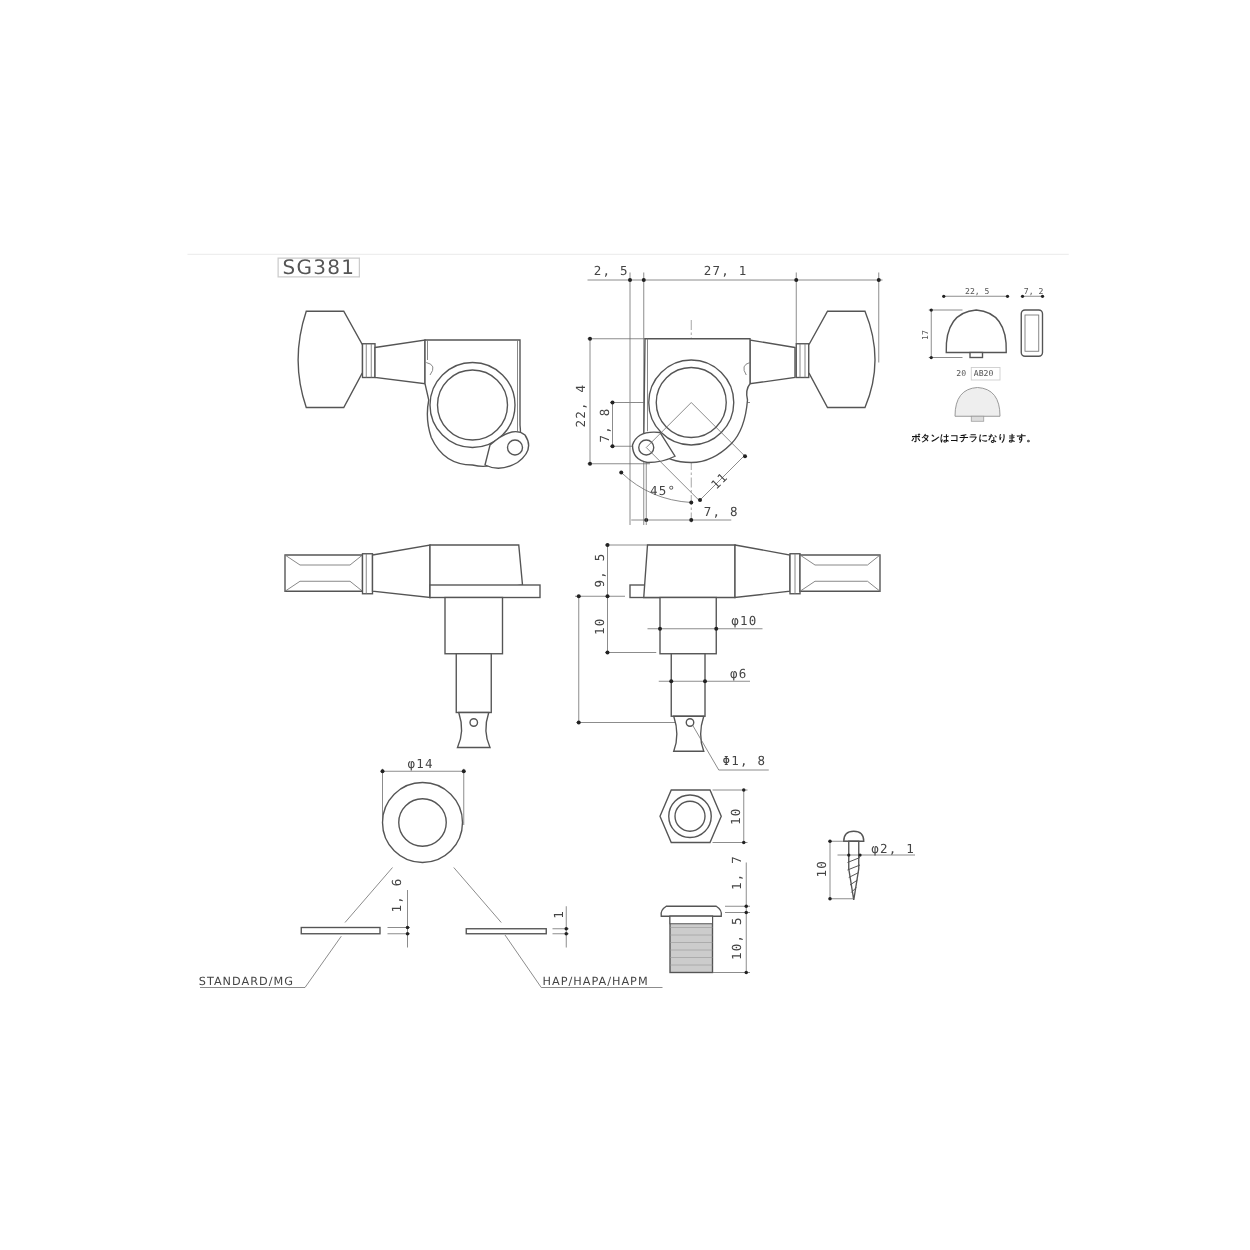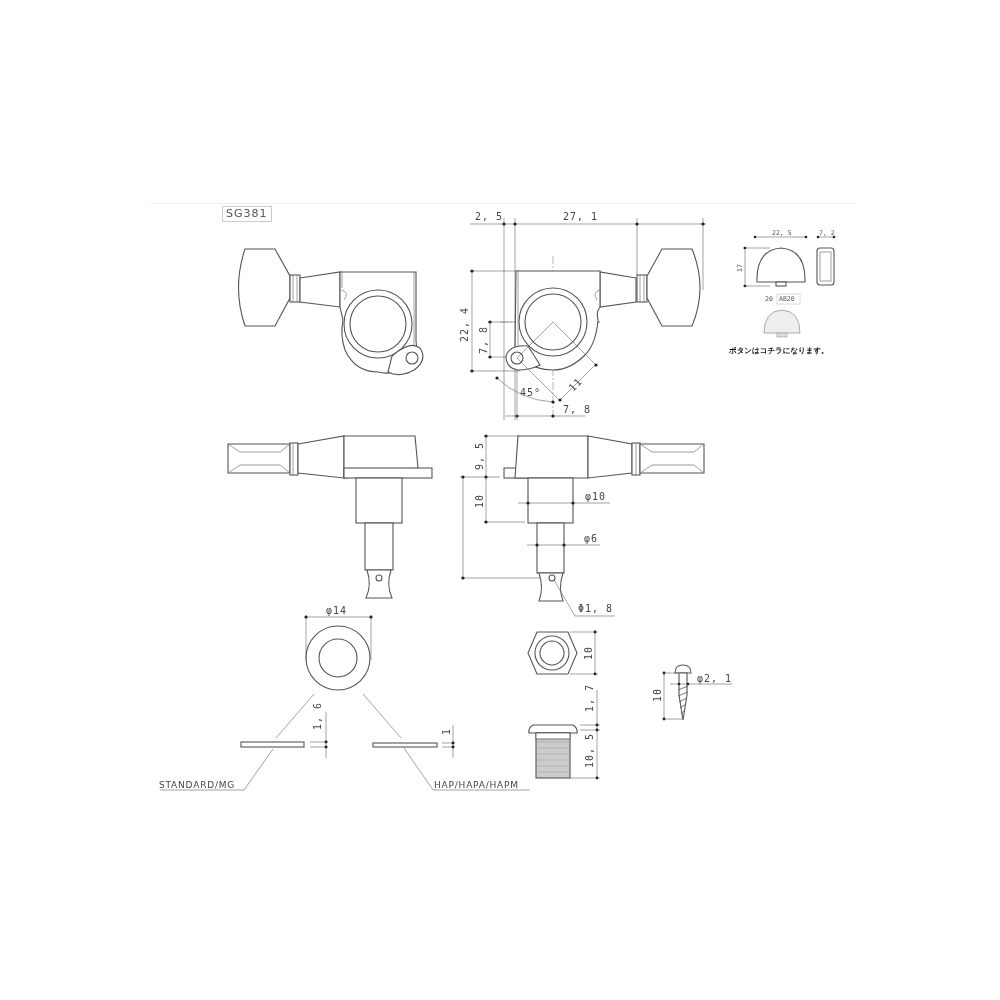--- a/index.html
+++ b/index.html
@@ -10,21 +10,21 @@
     .thin { stroke: #777; stroke-width: 0.7; fill: none; }
     .dim { stroke: #666; stroke-width: 0.6; fill: none; }
     .center { stroke: #888; stroke-width: 0.6; fill: none; stroke-dasharray: 8 2 2 2; }
     .fillw { fill: #fff; stroke: #555; stroke-width: 1.1; }
     .dot { fill: #222; }
     .t { font-family: "DejaVu Sans Mono", monospace; font-size: 10px; fill: #444; letter-spacing: 1px; }
     .ts { font-family: "DejaVu Sans Mono", monospace; font-size: 6.5px; fill: #555; }
     .tlbl { font-family: "DejaVu Sans", sans-serif; font-size: 9px; fill: #444; letter-spacing: 0.8px; }
     .jp { font-family: "DejaVu Sans", sans-serif; font-size: 7.5px; font-weight: bold; fill: #111; }
     .model { position: absolute; left: 222px; top: 206px; border: 1px solid #ccc; padding: 0 3px;
-             font-family: "DejaVu Sans", sans-serif; font-size: 11px; letter-spacing: 1px; color: #555; line-height: 14px; }
+             font-family: "DejaVu Sans", sans-serif; font-size: 16px; letter-spacing: 1px; color: #555; line-height: 14px; }
     .topline { position: absolute; left: 150px; top: 203px; width: 705px; height: 1px; background: #eee; }
   </style>
 </head>
 <body>
 
 <div class="topline"></div>
 <div class="model">SG381</div>
 
 <svg width="1000" height="1000" viewBox="0 0 1000 1000">
 

